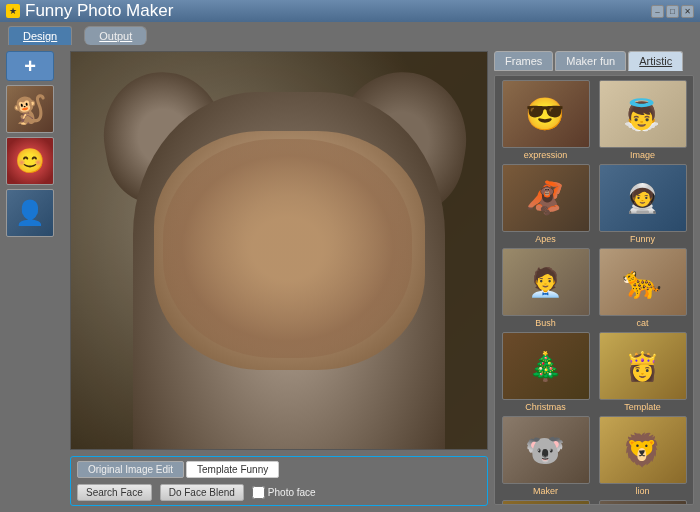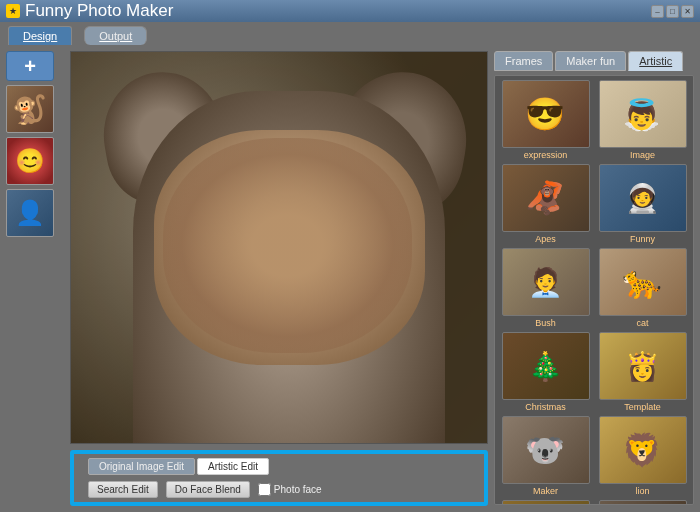--- a/index.html
+++ b/index.html
@@ -197,23 +197,23 @@
       position: absolute;
       top: 22%;
       left: 22%;
       right: 18%;
       height: 55%;
       background: radial-gradient(ellipse, rgba(180,140,100,0.8) 20%, rgba(140,100,70,0.6) 60%, transparent 100%);
       border-radius: 45%;
     }
     .bottom-tools {
       background: #6e6e6e;
-      border: 4px solid #0ea5e9;
+      border: 1px solid #0ea5e9;
       border-radius: 3px;
-      padding: 4px 14px;
+      padding: 4px 6px;
     }
     .bottom-tabs {
       display: flex;
       gap: 2px;
       margin-bottom: 6px;
     }
     .bottom-tab {
       padding: 2px 10px;
       border: 1px solid #aaa;
       background: #8a9aaa;
@@ -386,24 +386,24 @@
           <div class="koala-ear-right"></div>
           <div class="koala-body"></div>
           <div class="koala-face"></div>
           <div class="face-overlay"></div>
         </div>
       </div>
 
       <div class="bottom-tools">
         <div class="bottom-tabs">
           <div class="bottom-tab">Original Image Edit</div>
-          <div class="bottom-tab active">Artistic Edit</div>
+          <div class="bottom-tab active">Template Funny</div>
         </div>
         <div class="bottom-controls">
-          <button class="ctrl-btn">Search Edit</button>
+          <button class="ctrl-btn">Search Face</button>
           <button class="ctrl-btn">Do Face Blend</button>
           <div class="checkbox-row">
             <input type="checkbox" style="">
             <span>Photo face</span>
           </div>
         </div>
       </div>
     </div>
 
     <div class="right-panel">

